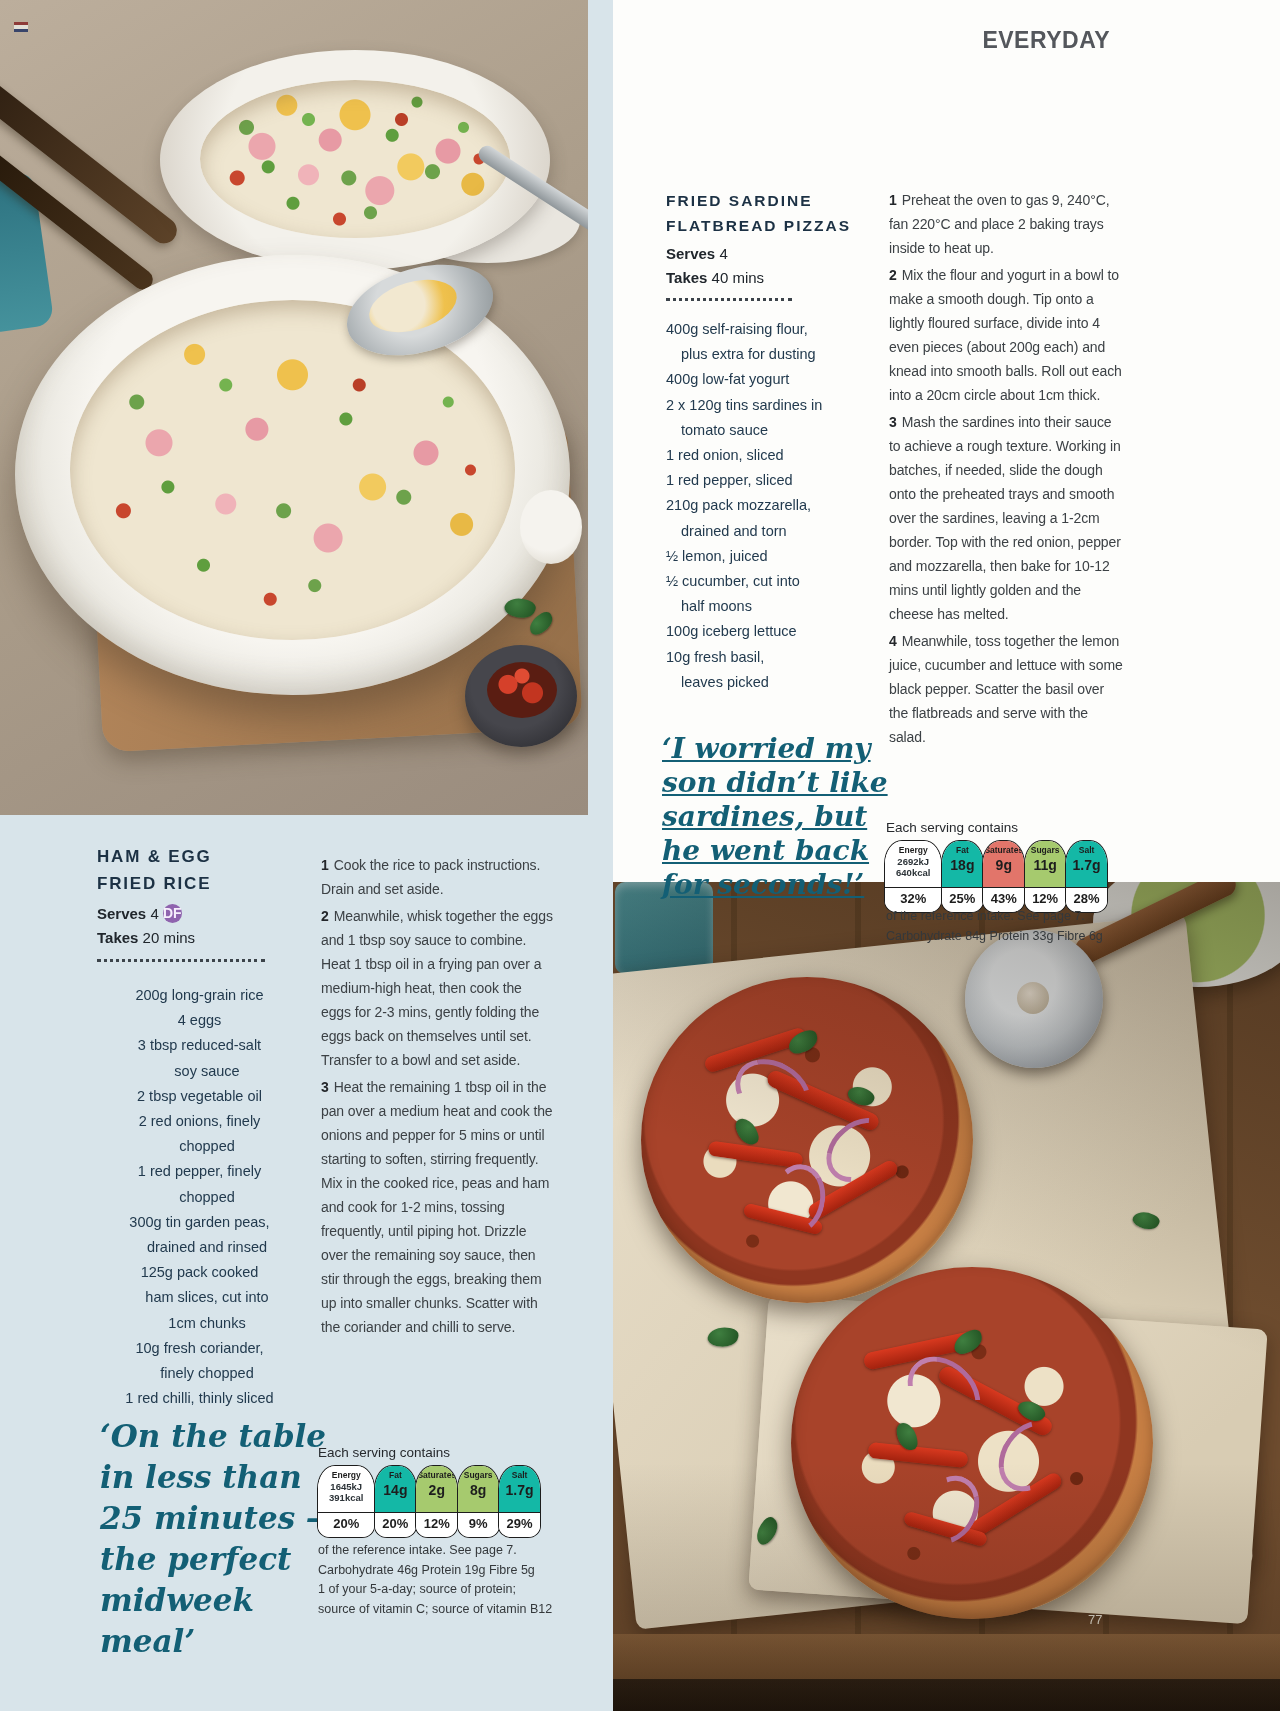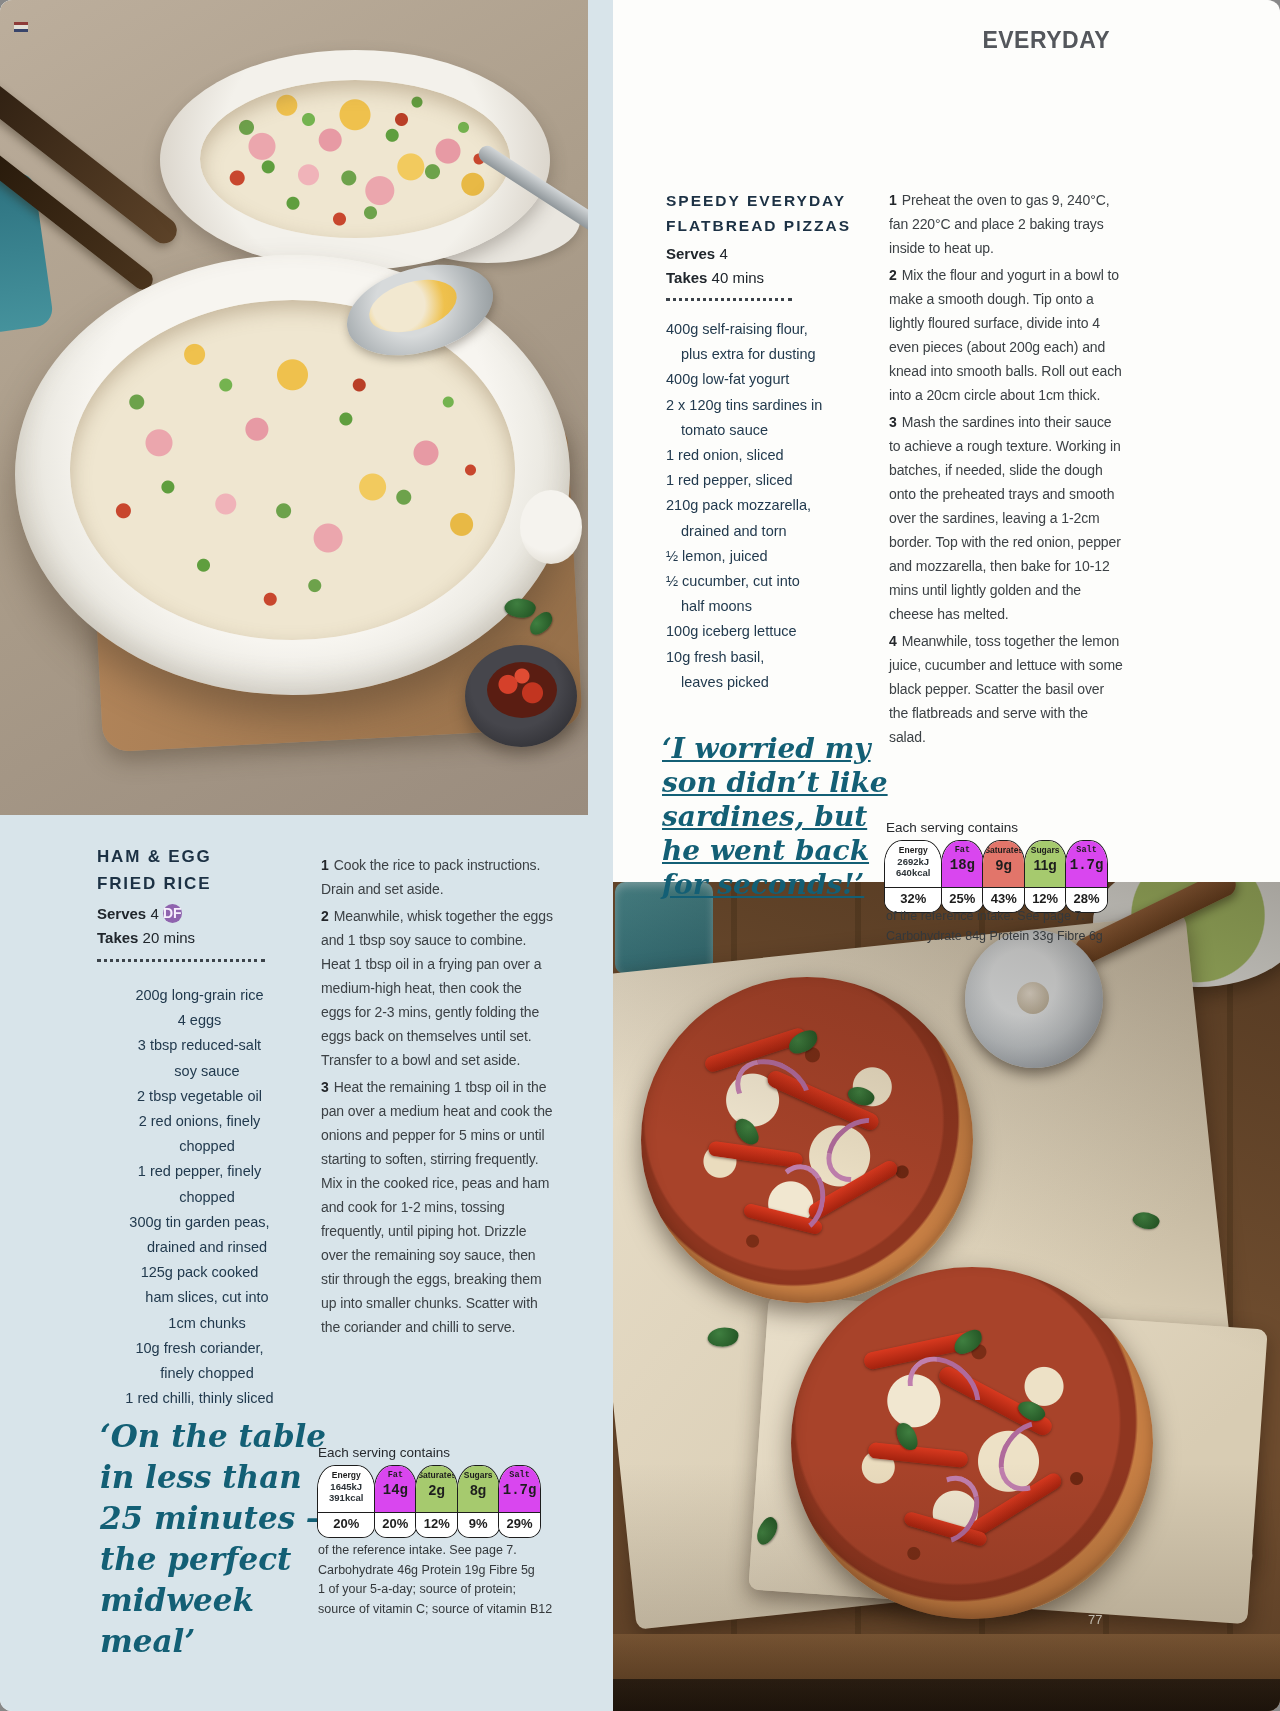--- a/index.html
+++ b/index.html
@@ -1,17 +1,17 @@
 <!DOCTYPE html>
 <html><head>
 <meta charset="utf-8">
 <style>
   html,body{margin:0;padding:0;background:#888;}
   .page{position:relative;width:1280px;height:1711px;background:#fdfdfb;overflow:hidden;
-        font-family:"Liberation Sans",sans-serif;color:#2c3338;border-radius:12px;}
+        font-family:"Liberation Sans",sans-serif;color:#2c3338;}
   .abs{position:absolute;}
 
   
   .left-bg{left:0;top:0;width:613px;height:1711px;background:#d8e4ea;}
 
   
   .photo-rice{left:0;top:0;width:588px;height:815px;overflow:hidden;
     background:linear-gradient(150deg,#bcae9c 0%,#ab9d8a 45%,#9a8c7e 100%);}
   .photo-pizza{left:613px;top:882px;width:667px;height:829px;overflow:hidden;
     background:repeating-linear-gradient(90deg,#6f4d2f 0 118px,#5f4226 118px 124px),#6f4d2f;}
@@ -101,21 +101,21 @@
     color:#f6eefc;font-size:14px;font-weight:bold;text-align:center;line-height:19px;
     vertical-align:1px;margin-left:4px;}
 
   
   .nutri{display:flex;width:224px;}
   .seg{flex:1;margin-left:-1.5px;border:1.6px solid #1d1d1d;background:#fff;
     border-radius:18px 18px 13px 13px / 24px 24px 12px 12px;overflow:hidden;
     display:flex;flex-direction:column;}
   .seg:first-child{margin-left:0;flex:1.38;}
   .seg-top{flex:1;border-bottom:1.6px solid #1d1d1d;text-align:center;padding-top:4px;min-height:42px;}
-  .c-white{background:#ffffff;}.c-orange{background:#d946ef;font-family:Liberation Mono, monospace;}.c-red{background:#e2756a;}.c-green{background:#a6ca6e;}
+  .c-white{background:#ffffff;}.c-orange{background:#14b8a6;}.c-red{background:#e2756a;}.c-green{background:#a6ca6e;}
   .seg-label{font-size:8.5px;font-weight:bold;color:#1d1d1d;}
   .seg-val{font-size:14px;font-weight:bold;color:#1d1d1d;margin-top:2px;}
   .seg-kj{font-size:9.5px;line-height:10.5px;font-weight:bold;margin-top:2px;}
   .seg-kcal{font-size:9.5px;line-height:10.5px;font-weight:bold;}
   .seg-pct{height:21px;background:#fff;text-align:center;font-size:13px;font-weight:bold;
     color:#1d1d1d;padding-top:3px;}
 
   .flag{left:14px;top:22px;width:14px;height:10px;display:flex;flex-direction:column;opacity:.9;}
   .flag span{flex:1;}
 </style>
@@ -194,21 +194,21 @@
 
     <div class="pz wood-edge" style="left:0;top:752px;width:667px;height:48px;"></div>
     <div class="pz wood-dark" style="left:0;top:797px;width:667px;height:32px;"></div>
     <div class="pz pageno" style="left:475px;top:730px;">77</div>
   </div>
 
   <div class="abs everyday">EVERYDAY</div>
 
   <div class="abs" style="left:666px;top:188px;width:200px;">
     <div class="recipe-title">
-      <div>SPEEDY EVERYDAY</div>
+      <div>FRIED SARDINE</div>
       <div>FLATBREAD PIZZAS</div>
     </div>
     <p class="meta" style="margin-top:4px;"><b>Serves</b> <span>4</span></p>
     <p class="meta"><b>Takes</b> <span>40 mins</span></p>
     <div class="dots" style="width:126px;margin-top:8px;"></div>
   </div>
   <div class="abs" style="left:666px;top:317px;width:190px;">
     <p class="ing">400g self-raising flour,
 plus extra for dusting</p>
     <p class="ing">400g low-fat yogurt</p>

